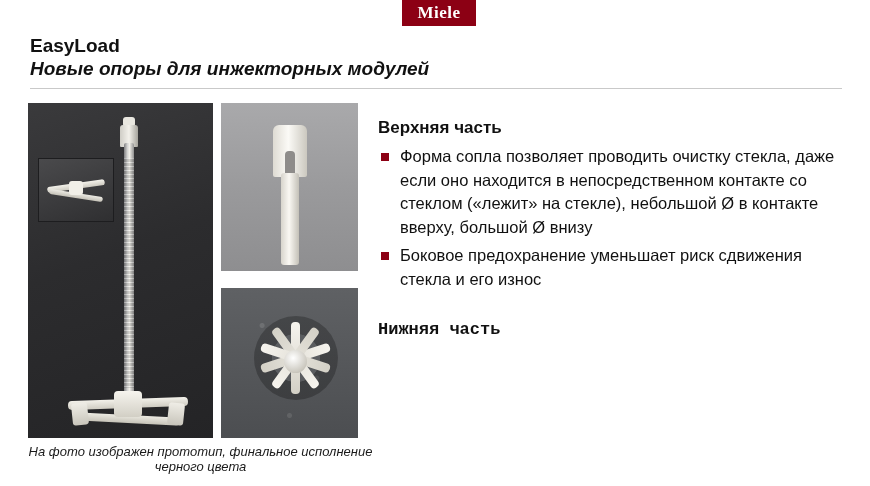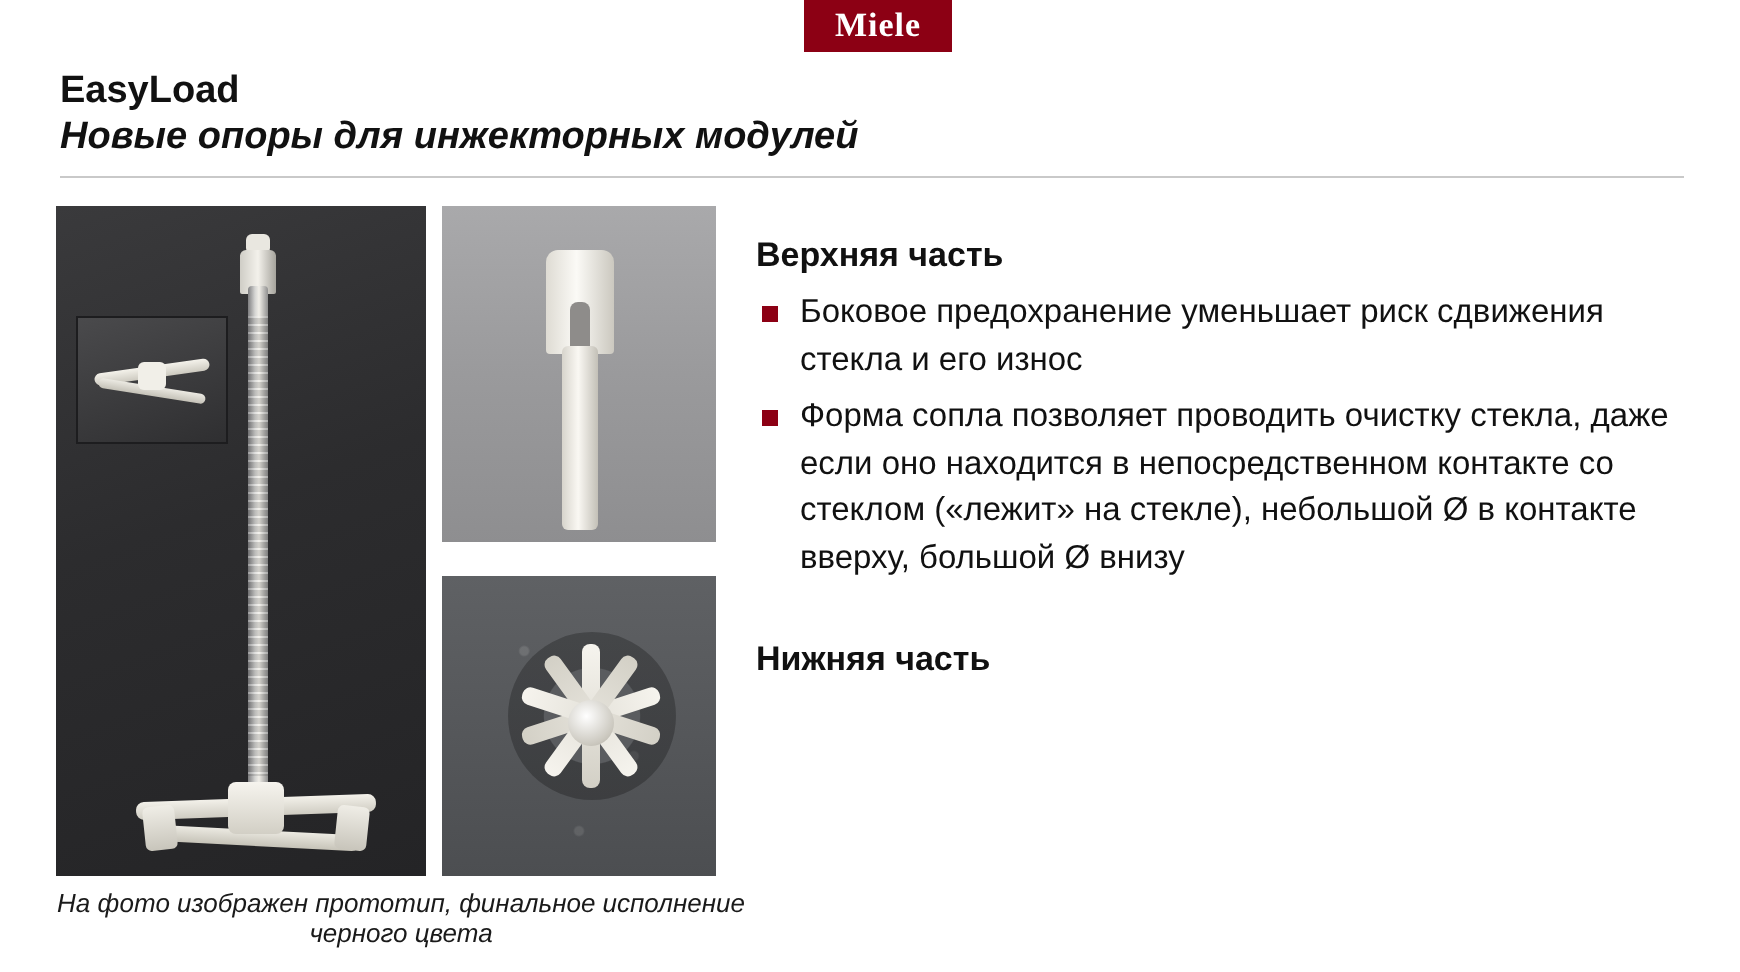--- a/index.html
+++ b/index.html
@@ -321,20 +321,21 @@
   }
   .section-head {
     font-size: 17px;
     font-weight: bold;
     line-height: 22px;
     color: #111111;
     margin-bottom: 6px;
   }
   .section-head.second {
     margin-top: 28px;
+    font-family: Liberation Mono, monospace;
   }
   ul.bullets {
     list-style: none;
     margin: 0;
     padding: 0;
   }
   ul.bullets li {
     position: relative;
     padding-left: 22px;
     font-size: 16.5px;
@@ -402,21 +403,21 @@
   </div>
 
 </div>
 
 <div class="caption">На фото изображен прототип, финальное исполнение черного цвета</div>
 
 <div class="content">
 
   <div class="section-head">Верхняя часть</div>
   <ul class="bullets">
+    <li>Форма сопла позволяет проводить очистку стекла, даже если оно находится в непосредственном контакте со стеклом («лежит» на стекле), небольшой Ø в контакте вверху, большой Ø внизу</li>
     <li>Боковое предохранение уменьшает риск сдвижения стекла и его износ</li>
-    <li>Форма сопла позволяет проводить очистку стекла, даже если оно находится в непосредственном контакте со стеклом («лежит» на стекле), небольшой Ø в контакте вверху, большой Ø внизу</li>
   </ul>
 
   <div class="section-head second">Нижняя часть</div>
   <ul class="bullets">
   </ul>
 
 </div>
 
 </body></html>

